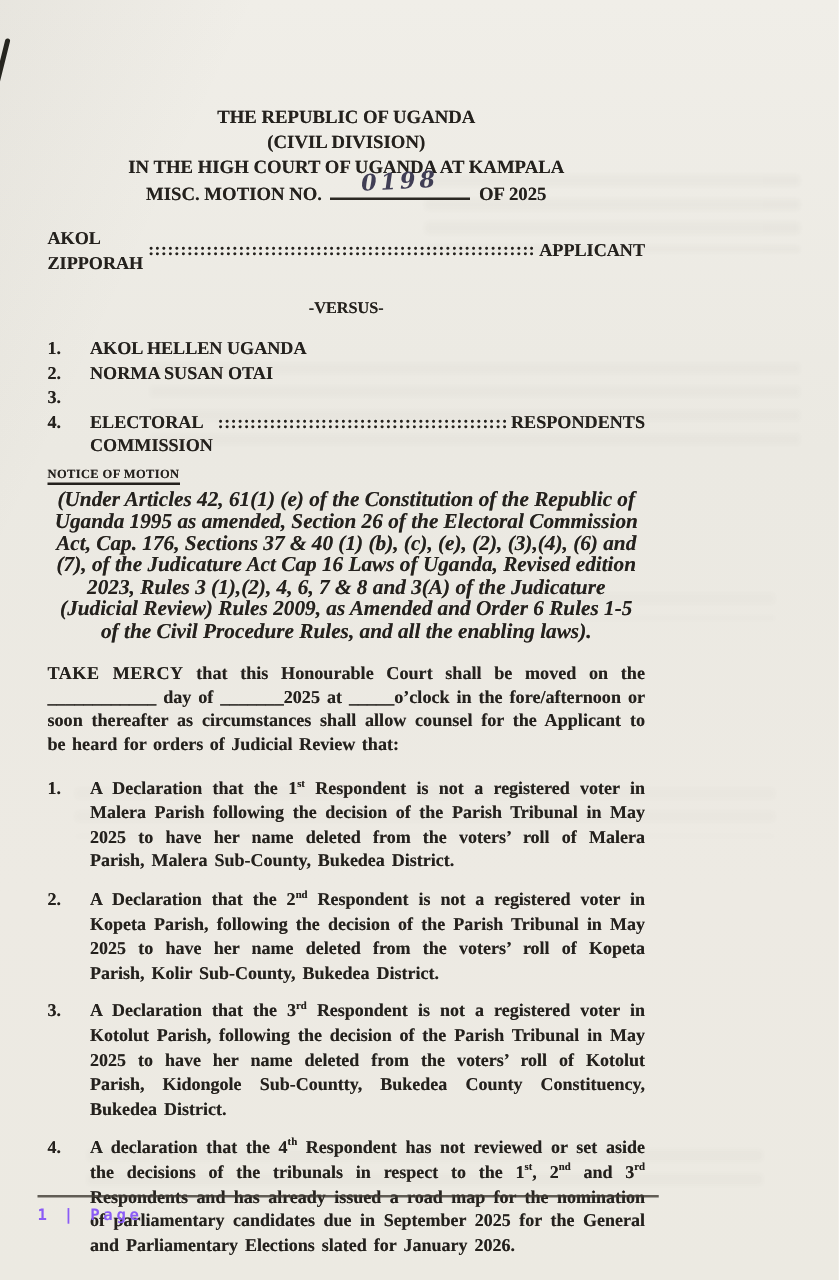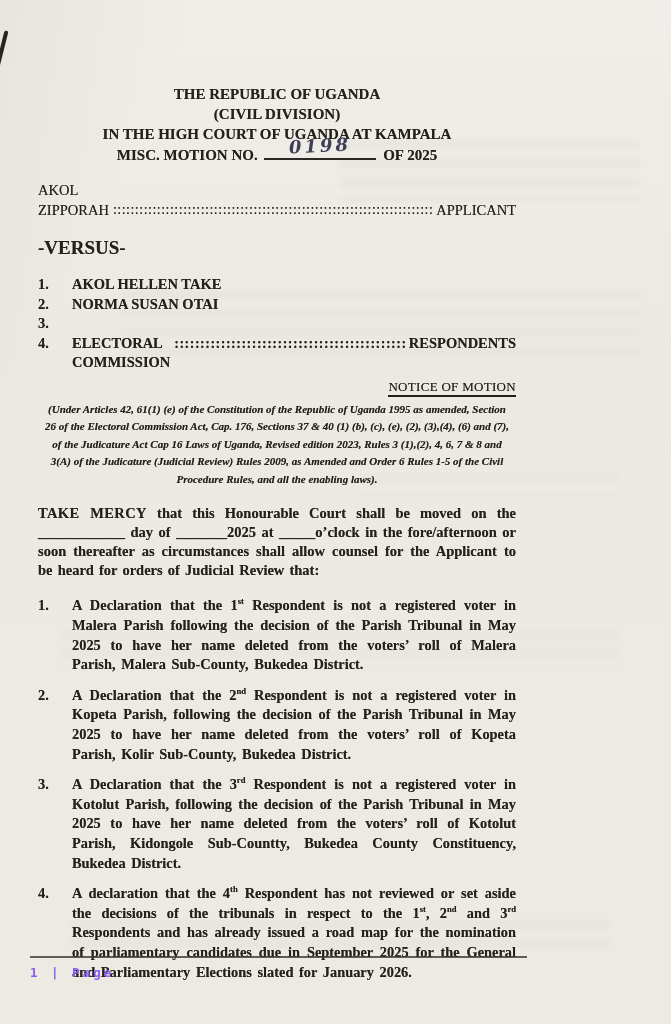--- a/index.html
+++ b/index.html
@@ -47,42 +47,42 @@
   }
   .handwritten {
     position: absolute; left: 0; right: 0; top: -7px;
     font-family: "DejaVu Serif", serif; font-style: italic; font-weight: 600;
     font-size: 18px; letter-spacing: 3px; color: #403e55;
     transform: rotate(-3deg); text-shadow: none; text-align: center; line-height: 18px;
   }
 
   
   .party-row {
-    display: flex; align-items: flex-end;
-    font-weight: 400; font-size: 14.5px; margin-top: 15px; line-height: 20px;
+    display: flex; align-items: center;
+    font-weight: 700; font-size: 14.5px; margin-top: 15px; line-height: 20px;
   }
   .leader {
     flex: 1 1 auto; overflow: hidden; white-space: nowrap;
     margin: 0 4px; letter-spacing: 0.5px; font-size: 14px;
   }
   .party-label { white-space: nowrap; }
 
-  .versus { font-weight: 700; font-size: 19px; margin-top: 17px; }
+  .versus { text-align: center; font-weight: 700; font-size: 13px; margin-top: 17px; }
 
   .resp-list { margin-top: 16px; font-weight: 700; font-size: 14.5px; line-height: 19.5px; }
   .resp-row { display: flex; align-items: baseline; }
   .num-col { flex: 0 0 34px; }
 
   
-  .motion-title { text-align: right; margin-top: 6px; font-size: 13px; font-weight: 400; }
+  .motion-title { text-align: left; margin-top: 6px; font-size: 10px; font-weight: 700; }
   .motion-title span { border-bottom: 2px solid #24211d; padding-bottom: 1px; letter-spacing: 0.3px; }
   .citation {
     margin-top: 6px; padding: 0 4px;
     text-align: center; font-style: italic; font-weight: 700;
-    font-size: 11px; line-height: 17.6px;
+    font-size: 17px; line-height: 17.6px;
   }
   .take-notice {
     margin-top: 16px; text-align: justify;
     font-weight: 700; font-size: 14.5px; line-height: 19px;
     word-spacing: 1.5px;
   }
   .take-notice .lead { letter-spacing: 0.4px; }
 
   .orders { margin-top: 16px; }
   .order-item {
@@ -130,21 +130,21 @@
     <span>AKOL ZIPPORAH</span>
     <span class="leader">::::::::::::::::::::::::::::::::::::::::::::::::::::::::::::::::::::::::::::::::::::::::::::::::::::::::::::::::::::::::::::::::::::::::::::::::::::::::::::::::</span>
     <span class="party-label">APPLICANT</span>
   </div>
 
   <div class="versus">-VERSUS-</div>
 
   <div class="resp-list">
     <div class="resp-row">
       <span class="num-col">1.</span>
-      <span>AKOL HELLEN TAKE</span>
+      <span>AKOL HELLEN UGANDA</span>
     </div>
     <div class="resp-row">
       <span class="num-col">2.</span>
       <span>NORMA SUSAN OTAI</span>
     </div>
     <div class="resp-row">
       <span class="num-col">3.</span>
     </div>
     <div class="resp-row">
       <span class="num-col">4.</span>

